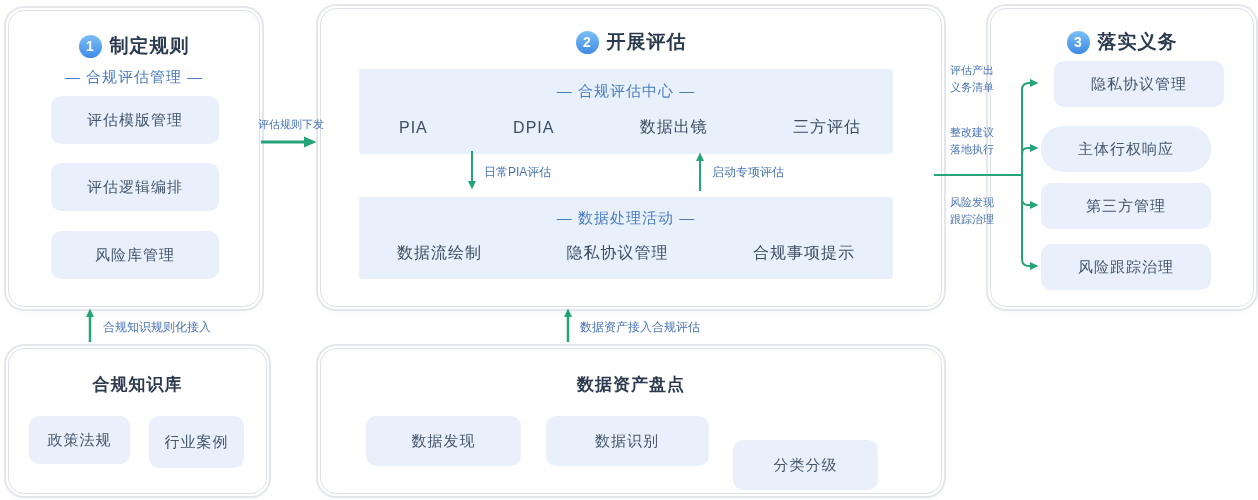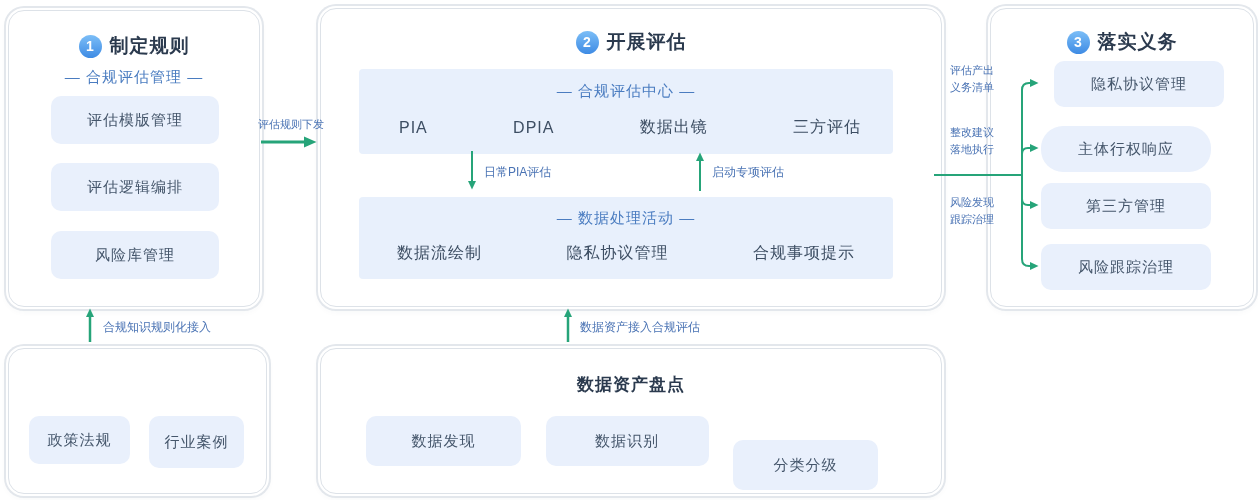--- a/index.html
+++ b/index.html
@@ -94,20 +94,23 @@
       <span class="badge">3</span>
       <span class="panel-title">落实义务</span>
     </div>
     <div class="pill" style="left:50px;top:52px;width:170px;height:46px;margin-left:13px;">隐私协议管理</div>
     <div class="pill" style="left:50px;top:117px;width:170px;height:46px;border-radius:22px;">主体行权响应</div>
     <div class="pill" style="left:50px;top:174px;width:170px;height:46px;">第三方管理</div>
     <div class="pill" style="left:50px;top:235px;width:170px;height:46px;">风险跟踪治理</div>
   </div>
 
   <div class="panel" style="left:8px;top:348px;width:257px;height:144px;">
+    <div class="panel-header" style="margin-top:24px;">
+      <span class="panel-title small">合规知识库</span>
+    </div>
     <div class="row-pills" style="left:20px;top:67px;gap:19px;">
       <div class="pill" style="width:101px;height:48px;">政策法规</div>
       <div class="pill" style="width:95px;height:52px;">行业案例</div>
     </div>
   </div>
 
   <div class="panel" style="left:320px;top:348px;width:620px;height:144px;">
     <div class="panel-header" style="margin-top:24px;">
       <span class="panel-title small">数据资产盘点</span>
     </div>

